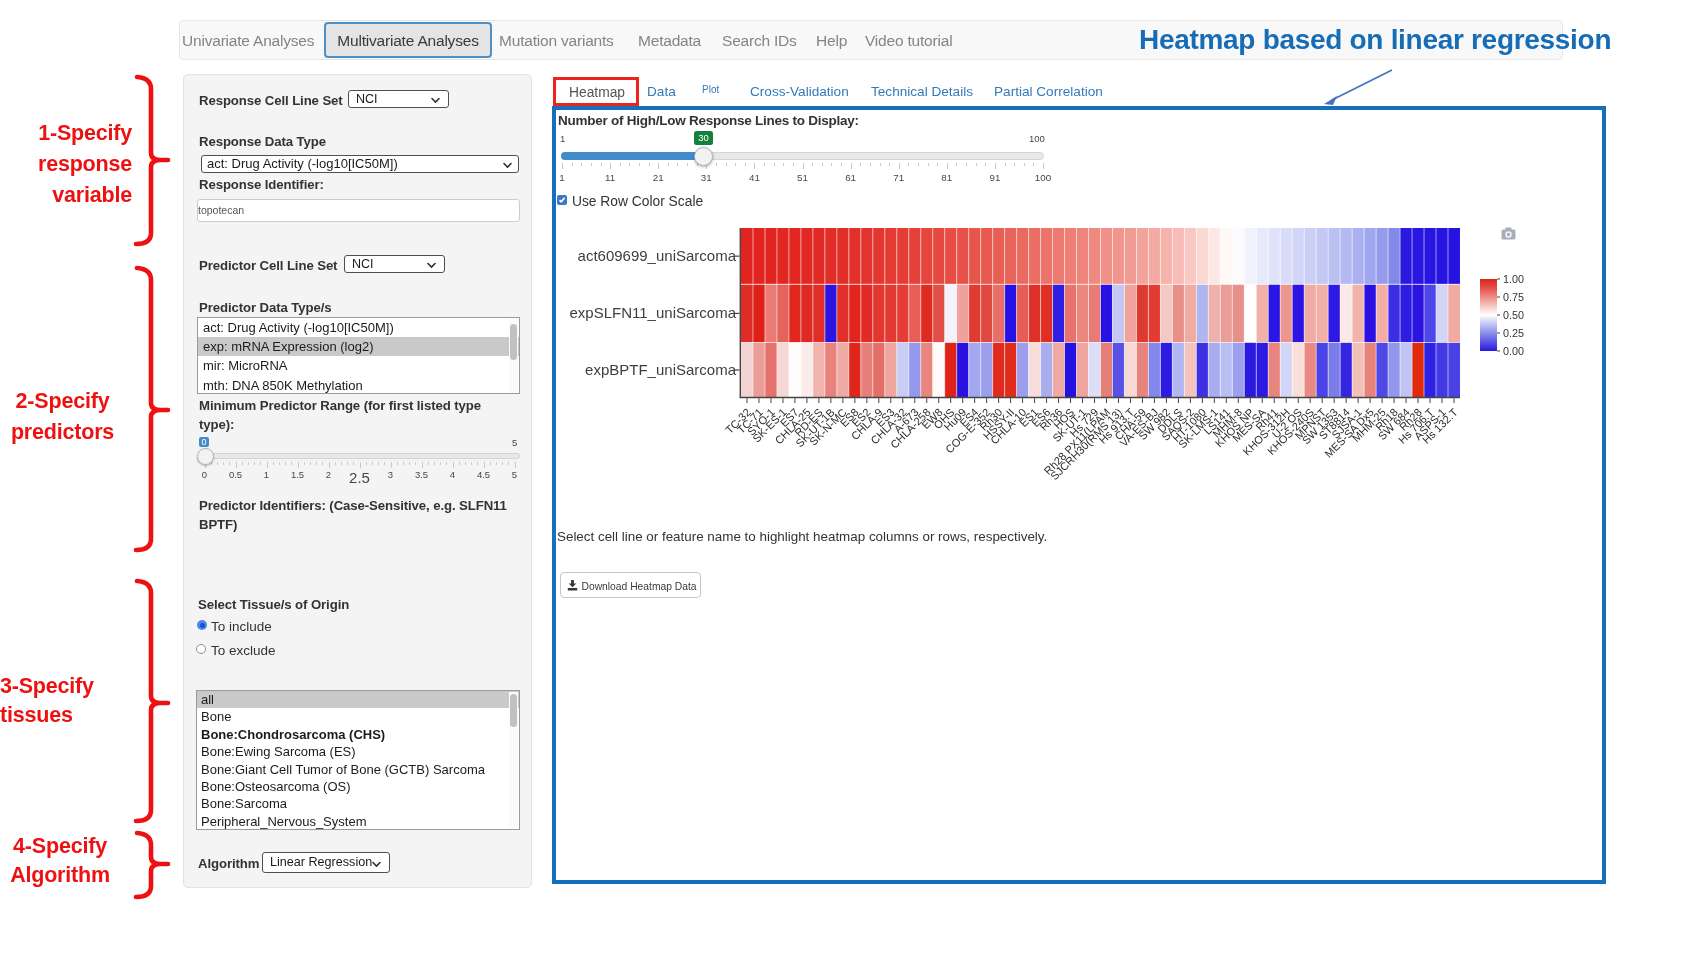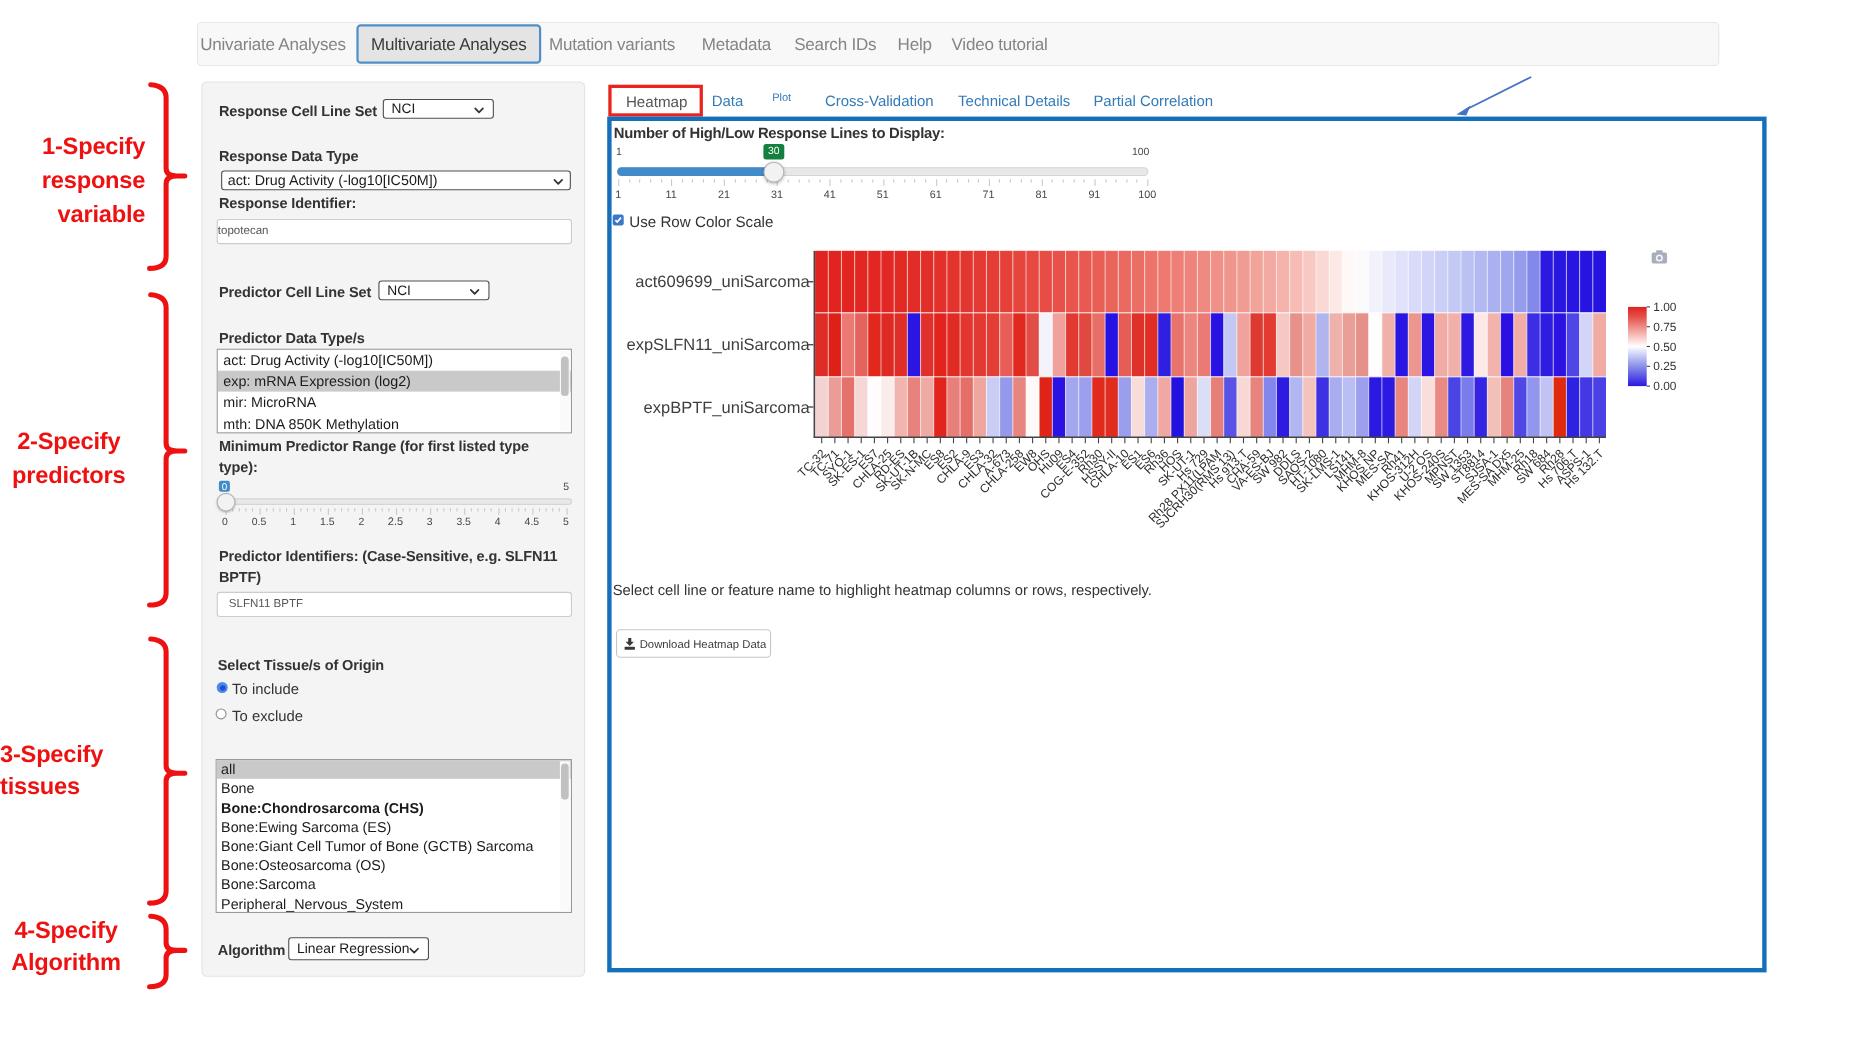--- a/index.html
+++ b/index.html
@@ -17,20 +17,21 @@
 <div class="abs" style="left:179px;top:20px;width:1384px;height:40px;background:#f8f8f8;border:1px solid #e7e7e7;border-radius:4px;">
   <div class="nav-item" style="left:2px;">Univariate Analyses</div>
   <div class="abs" style="left:144px;top:1px;width:168px;height:36px;background:#e4e4e4;border:2px solid #4f8fc7;border-radius:4px;text-align:center;line-height:33px;font-size:15.5px;color:#3a3a3a;letter-spacing:-0.2px;">Multivariate Analyses</div>
   <div class="nav-item" style="left:319px;">Mutation variants</div>
   <div class="nav-item" style="left:458px;">Metadata</div>
   <div class="nav-item" style="left:542px;">Search IDs</div>
   <div class="nav-item" style="left:636px;">Help</div>
   <div class="nav-item" style="left:685px;">Video tutorial</div>
 </div>
 
+<div class="abs" style="left:1139px;top:24px;font-size:28px;font-weight:bold;color:#176cb6;letter-spacing:-0.3px;">Heatmap based on linear regression</div>
 <svg width="120" height="60" viewBox="0 0 120 60" style="position:absolute;left:1310px;top:62px;">
 <line x1="82" y1="8" x2="22" y2="38" stroke="#4472c4" stroke-width="1.6"></line>
 <path d="M 14,42 L 27,34 L 23,43 Z" fill="#4472c4"></path>
 </svg>
 
 <svg width="200" height="956" viewBox="0 0 200 956" style="position:absolute;left:0;top:0;">
 <path d="M 137,77 Q 151,78 151,89 L 151,153 Q 151,160 161,160 L 168,160 M 168,160 L 161,160 Q 151,160 151,167 L 151,233 Q 151,244 136,244" fill="none" stroke="#ee1111" stroke-width="4.6" stroke-linecap="round"></path>
 <path d="M 137,268 Q 151,269 151,280 L 151,403 Q 151,410 161,410 L 168,410 M 168,410 L 161,410 Q 151,410 151,417 L 151,539 Q 151,550 136,550" fill="none" stroke="#ee1111" stroke-width="4.6" stroke-linecap="round"></path>
 <path d="M 137,581 Q 151,582 151,593 L 151,696 Q 151,703 161,703 L 168,703 M 168,703 L 161,703 Q 151,703 151,710 L 151,810 Q 151,821 136,821" fill="none" stroke="#ee1111" stroke-width="4.6" stroke-linecap="round"></path>
 <path d="M 137,833 Q 151,834 151,845 L 151,857 Q 151,864 161,864 L 168,864 M 168,864 L 161,864 Q 151,864 151,871 L 151,886 Q 151,897 136,897" fill="none" stroke="#ee1111" stroke-width="4.6" stroke-linecap="round"></path>
@@ -124,30 +125,29 @@
 <div style="position:absolute;left:489.7px;top:462px;width:1px;height:3px;background:#c3cad0"></div>
 <div style="position:absolute;left:495.9px;top:462px;width:1px;height:3px;background:#c3cad0"></div>
 <div style="position:absolute;left:502.1px;top:462px;width:1px;height:3px;background:#c3cad0"></div>
 <div style="position:absolute;left:508.3px;top:462px;width:1px;height:3px;background:#c3cad0"></div>
 <div style="position:absolute;left:514.5px;top:462px;width:1px;height:6px;background:#c3cad0"></div>
 <div style="position:absolute;left:184.5px;top:469px;width:40px;text-align:center;font-size:9.5px;color:#40484f;">0</div>
 <div style="position:absolute;left:215.5px;top:469px;width:40px;text-align:center;font-size:9.5px;color:#40484f;">0.5</div>
 <div style="position:absolute;left:246.5px;top:469px;width:40px;text-align:center;font-size:9.5px;color:#40484f;">1</div>
 <div style="position:absolute;left:277.5px;top:469px;width:40px;text-align:center;font-size:9.5px;color:#40484f;">1.5</div>
 <div style="position:absolute;left:308.5px;top:469px;width:40px;text-align:center;font-size:9.5px;color:#40484f;">2</div>
-<div style="position:absolute;left:339.5px;top:469px;width:40px;text-align:center;font-size:10px;color:#40484f;">2.5</div>
+<div style="position:absolute;left:339.5px;top:469px;width:40px;text-align:center;font-size:15px;color:#40484f;">2.5</div>
 <div style="position:absolute;left:370.5px;top:469px;width:40px;text-align:center;font-size:9.5px;color:#40484f;">3</div>
 <div style="position:absolute;left:401.5px;top:469px;width:40px;text-align:center;font-size:9.5px;color:#40484f;">3.5</div>
 <div style="position:absolute;left:432.5px;top:469px;width:40px;text-align:center;font-size:9.5px;color:#40484f;">4</div>
 <div style="position:absolute;left:463.5px;top:469px;width:40px;text-align:center;font-size:9.5px;color:#40484f;">4.5</div>
 <div style="position:absolute;left:494.5px;top:469px;width:40px;text-align:center;font-size:9.5px;color:#40484f;">5</div>
 <div class="abs" style="left:197px;top:448px;width:17px;height:17px;border-radius:50%;background:#f2f2f2;border:1px solid #b5b5b5;box-shadow:0 1px 2px rgba(0,0,0,0.25);"></div>
 <div class="abs lab" style="left:199px;top:498px;">Predictor Identifiers: (Case-Sensitive, e.g. SLFN11</div>
 <div class="abs lab" style="left:199px;top:517px;">BPTF)</div>
-<div class="inp" style="left:197px;top:538px;width:323px;height:23px;font-size:10.5px;line-height:21px;padding-left:10px;">SLFN11 BPTF</div>
 
 <div class="abs lab" style="left:198px;top:597px;">Select Tissue/s of Origin</div>
 <div class="abs" style="left:197px;top:620px;width:10px;height:10px;border-radius:50%;background:#4f87e8;"></div>
 <div class="abs" style="left:199.5px;top:622.5px;width:5px;height:5px;border-radius:50%;background:#1b4fd8;"></div>
 <div class="abs" style="left:211px;top:619px;font-size:13.5px;color:#333;">To include</div>
 <div class="abs" style="left:196px;top:644px;width:10px;height:10px;border-radius:50%;border:1.2px solid #8e8e8e;background:#fff;"></div>
 <div class="abs" style="left:211px;top:643px;font-size:13.5px;color:#333;">To exclude</div>
 
 <div class="abs" style="left:196px;top:690px;width:324px;height:140px;background:#fff;border:1px solid #9a9a9a;font-size:13px;color:#1b1b1b;overflow:hidden;">
   <div style="height:17.4px;line-height:17.4px;padding-left:4px;background:#c9c9c9;">all</div>

